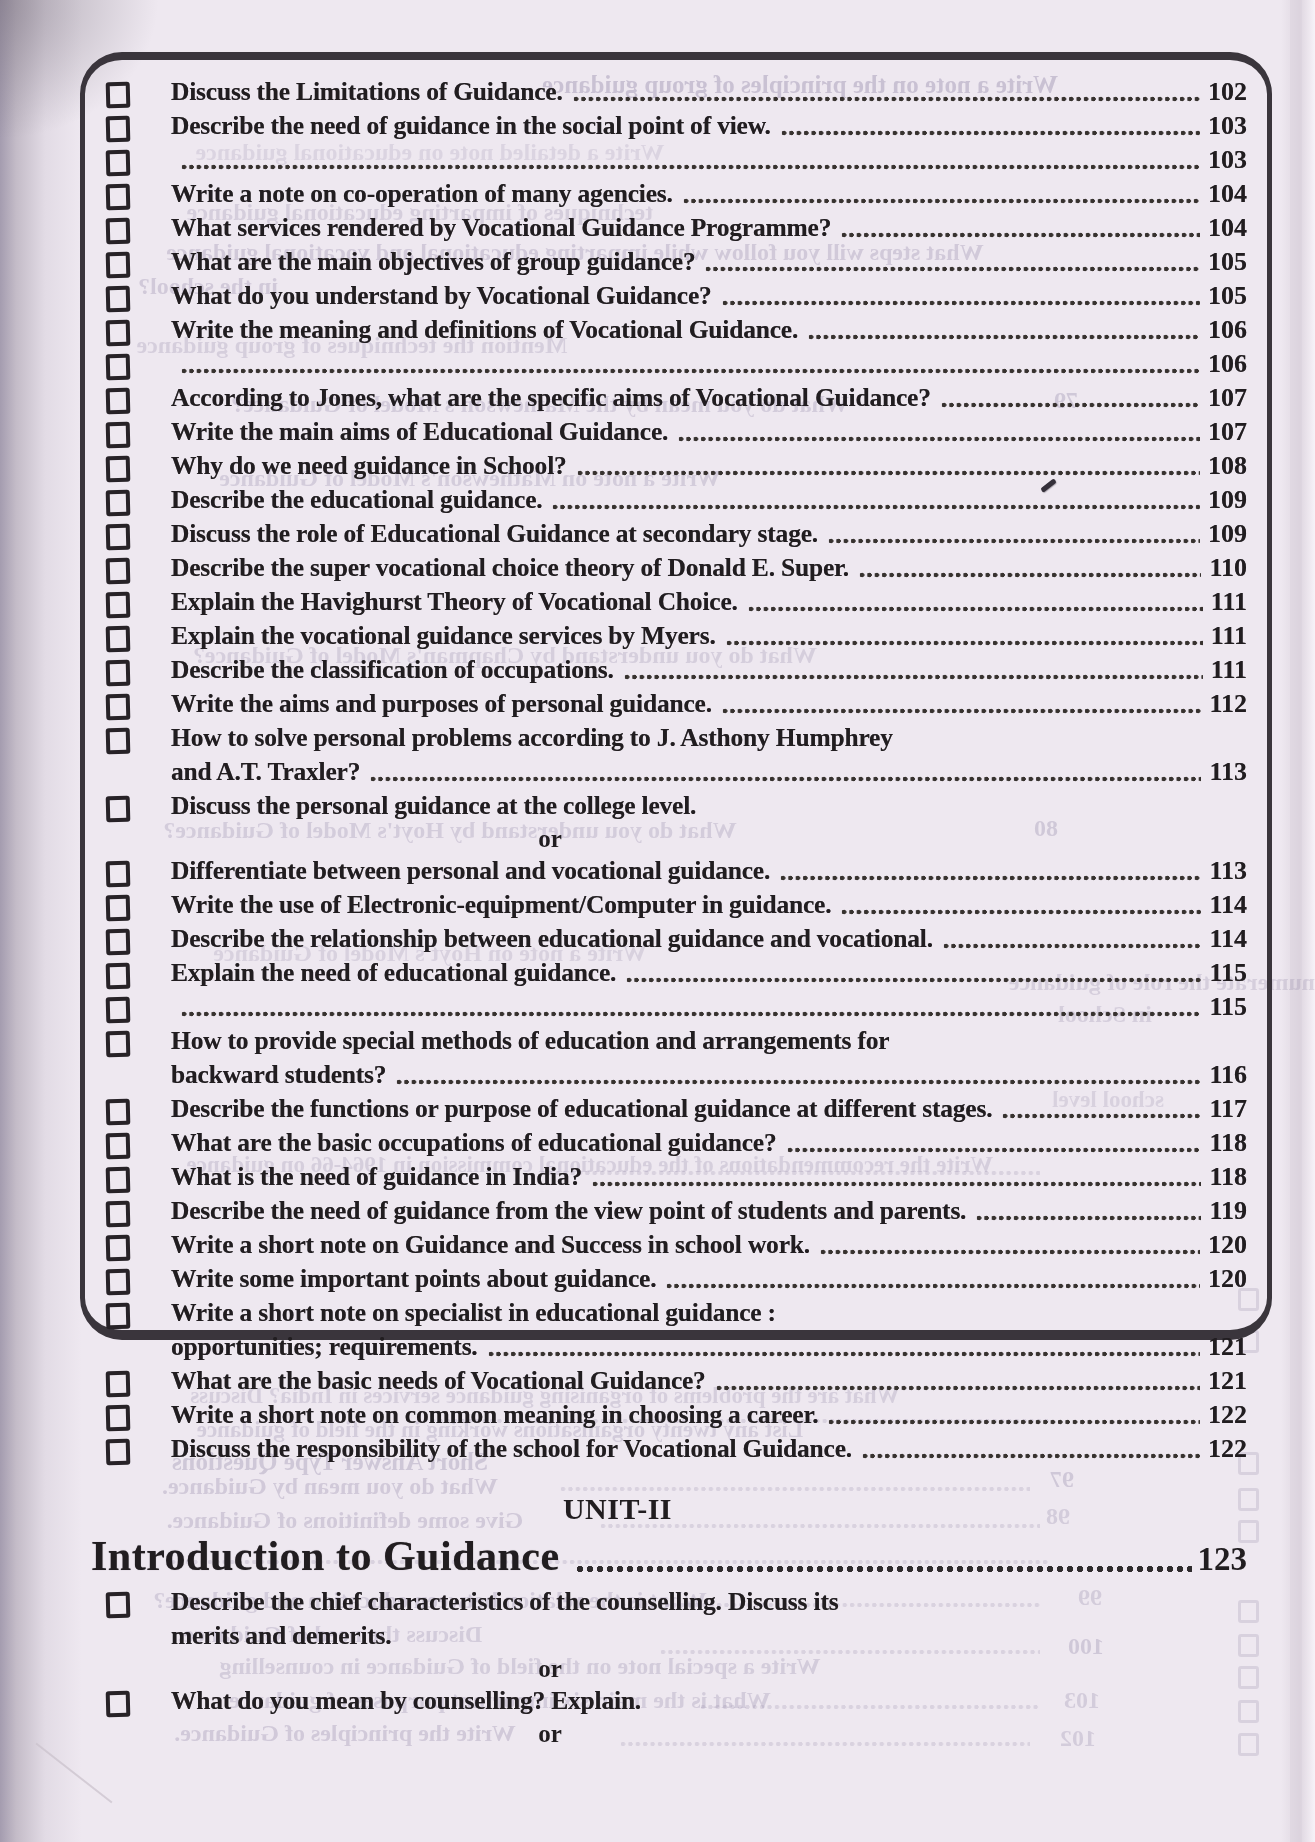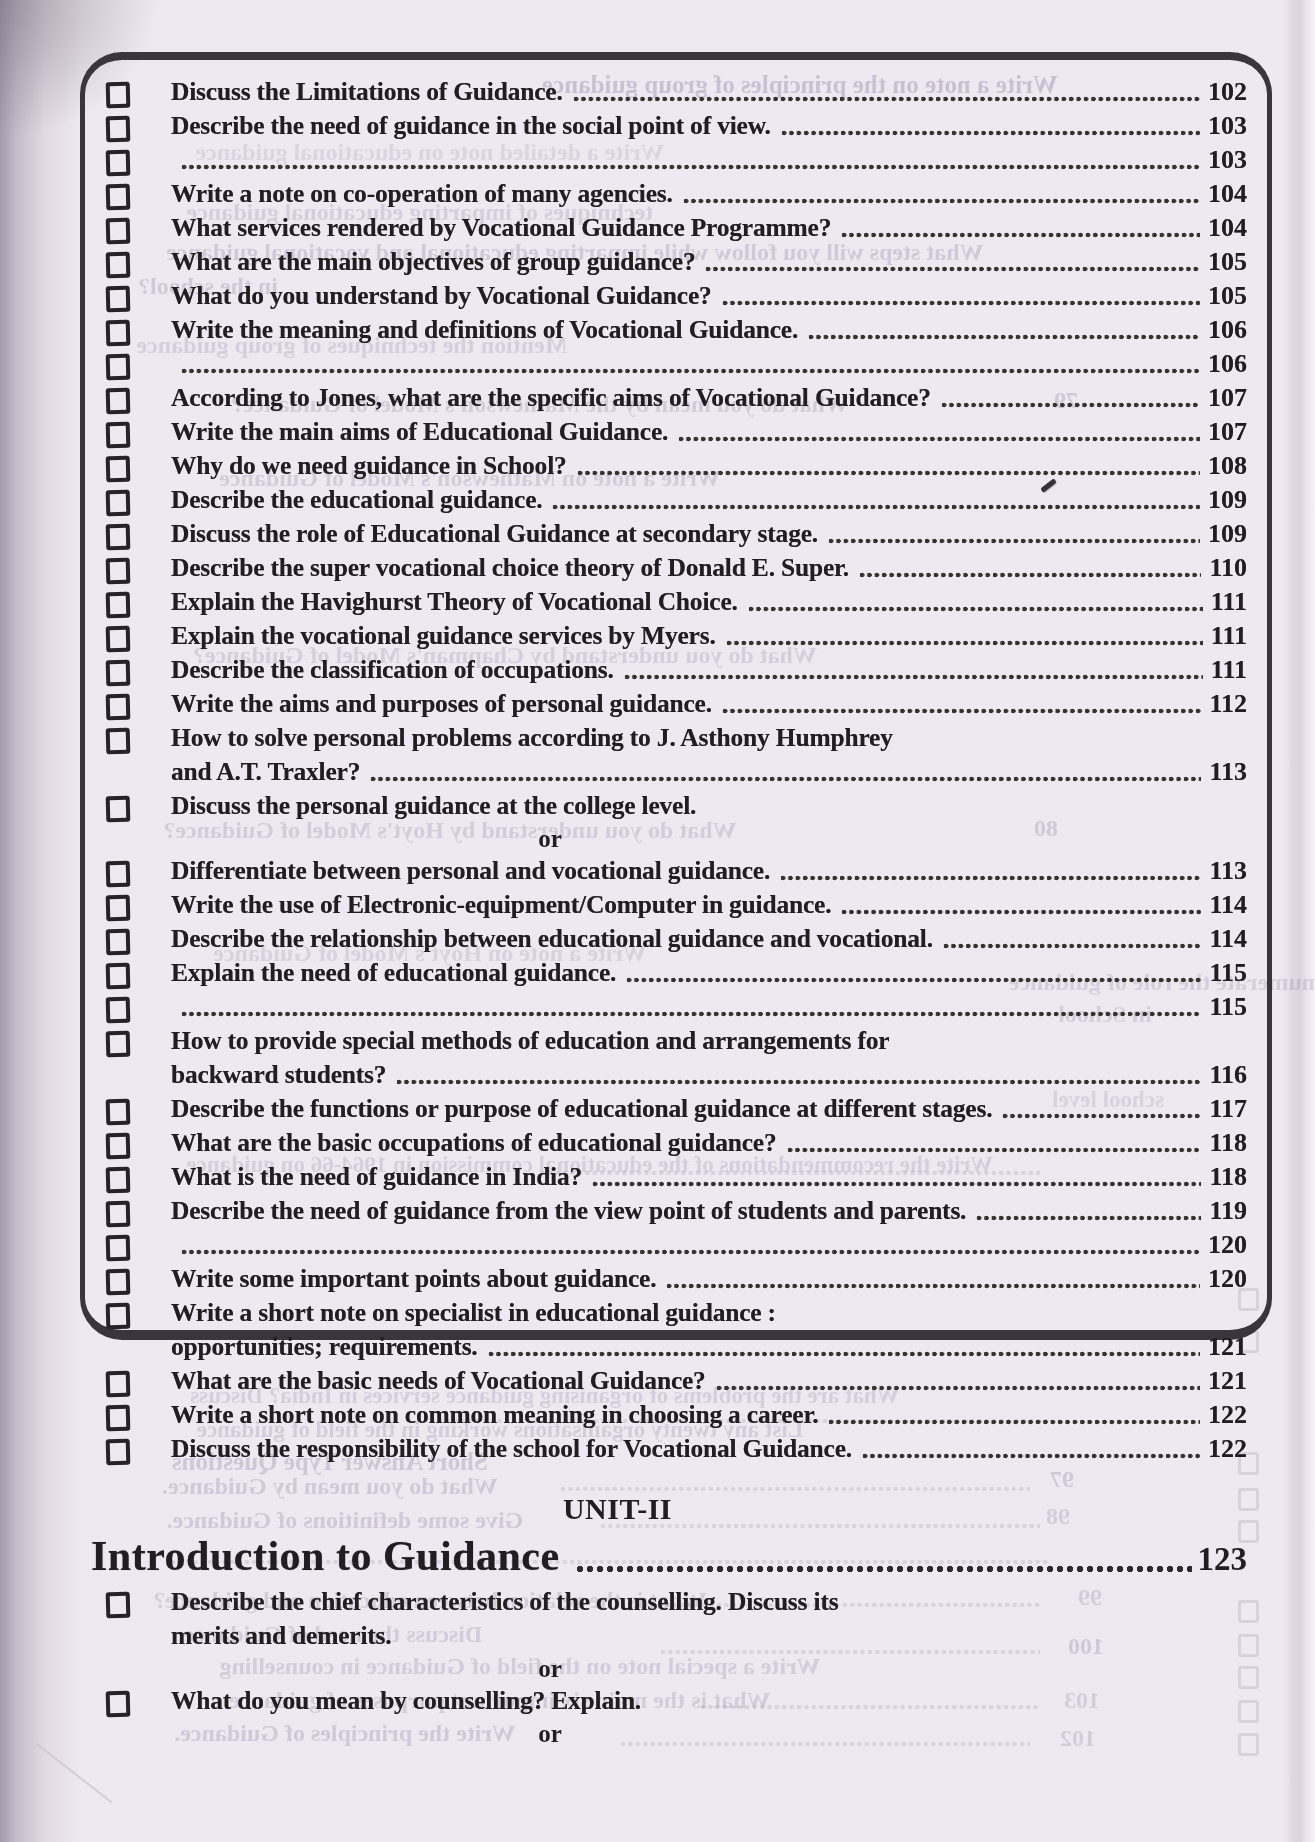--- a/index.html
+++ b/index.html
@@ -442,20 +442,21 @@
               <span class="txt">Describe the need of guidance from the view point of students and parents.</span>
               <span class="leader"></span>
               <span class="pagenum">119</span>
             </div>
           </div>
         </div>
         <div class="toc-item">
           <span class="bullet"></span>
           <div class="content">
             <div class="toc-line">
+              <span class="txt">Write a short note on Guidance and Success in school work.</span>
               <span class="leader"></span>
               <span class="pagenum">120</span>
             </div>
           </div>
         </div>
         <div class="toc-item">
           <span class="bullet"></span>
           <div class="content">
             <div class="toc-line">
               <span class="txt">Write some important points about guidance.</span>

